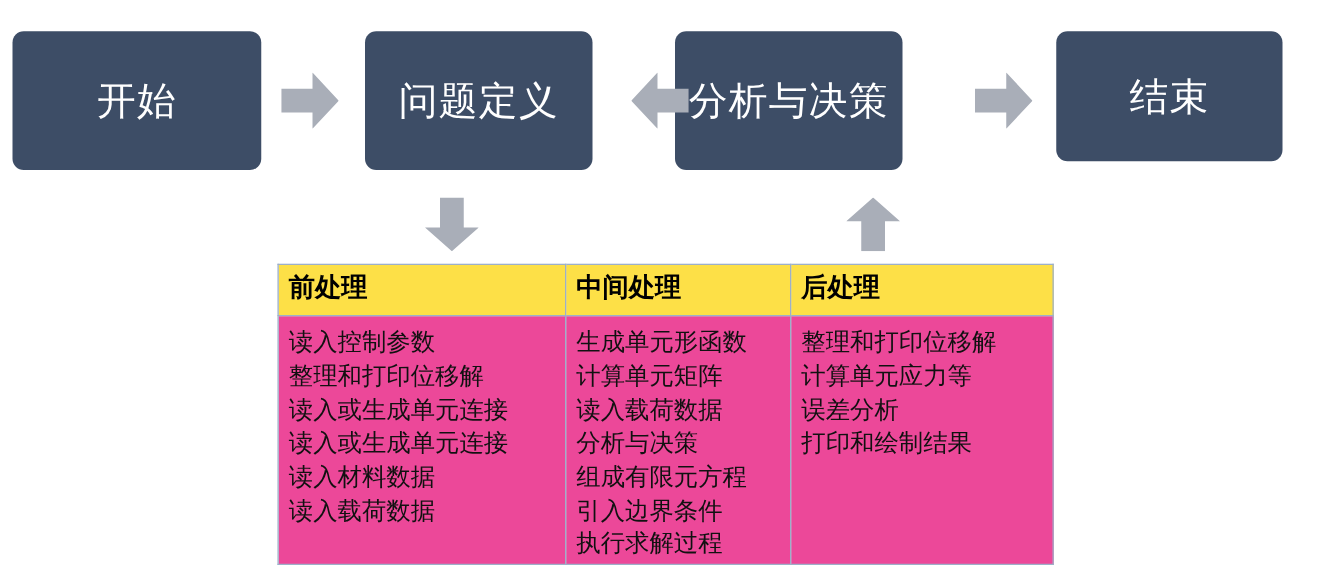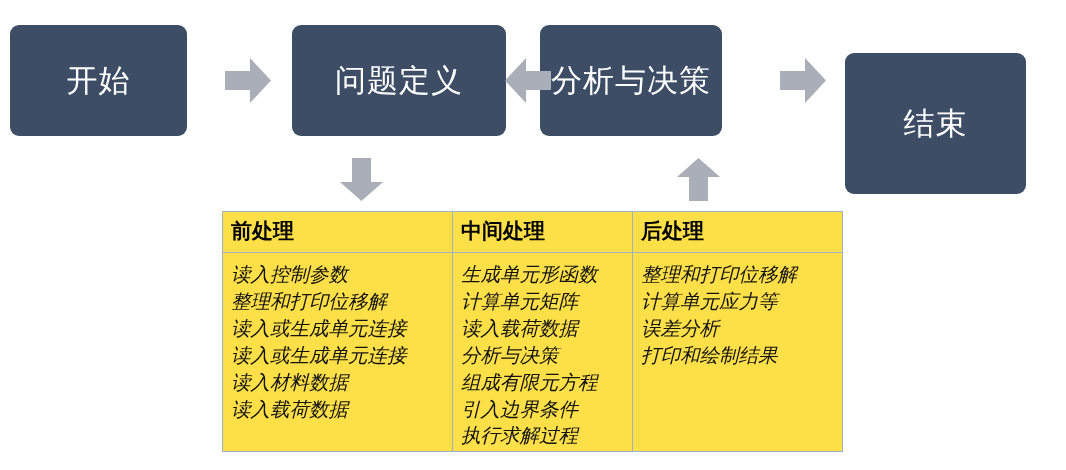--- a/index.html
+++ b/index.html
@@ -22,24 +22,24 @@
     border-radius: 9px;
     color: #ffffff;
     display: flex;
     align-items: center;
     justify-content: center;
     font-size: 31px;
     line-height: 1;
     letter-spacing: 1px;
     box-sizing: border-box;
   }
-  .box-start  { left: 10px;  top: 25px; width: 177px; height: 111px; }
-  .box-define { left: 292px; top: 25px; width: 214px; height: 111px; }
+  .box-start  { left: 10px;  top: 25px; width: 199px; height: 111px; }
+  .box-define { left: 292px; top: 25px; width: 182px; height: 111px; }
   .box-decide { left: 540px; top: 25px; width: 182px; height: 111px; }
-  .box-end    { left: 845px; top: 25px; width: 181px; height: 141px; margin-top: 28px; }
+  .box-end    { left: 845px; top: 25px; width: 181px; height: 104px; }
 
   
   .arrow {
     position: absolute;
     display: block;
   }
   .arrow svg { display: block; }
 
   .arrow-right-1 { left: 225px; top: 58px; width: 46px; height: 45px; }
   .arrow-left-1  { left: 505px; top: 58px; width: 46px; height: 45px; }
@@ -75,24 +75,23 @@
     background: #fde047;
     height: 41px;
     font-size: 21px;
     font-weight: bold;
     color: #000000;
     text-align: left;
     padding: 7px 0 0 8px;
     line-height: 1.1;
   }
   .proc-table tbody td {
-    background: #fde047;
+    background: #ec4899;
     height: 199px;
     padding: 8px 0 0 8px;
-    font-style: italic;
   }
   .cell-list {
     margin: 0;
     padding: 0;
     list-style: none;
   }
   .cell-list li {
     font-size: 19.5px;
     line-height: 1.38;
     color: #111111;

